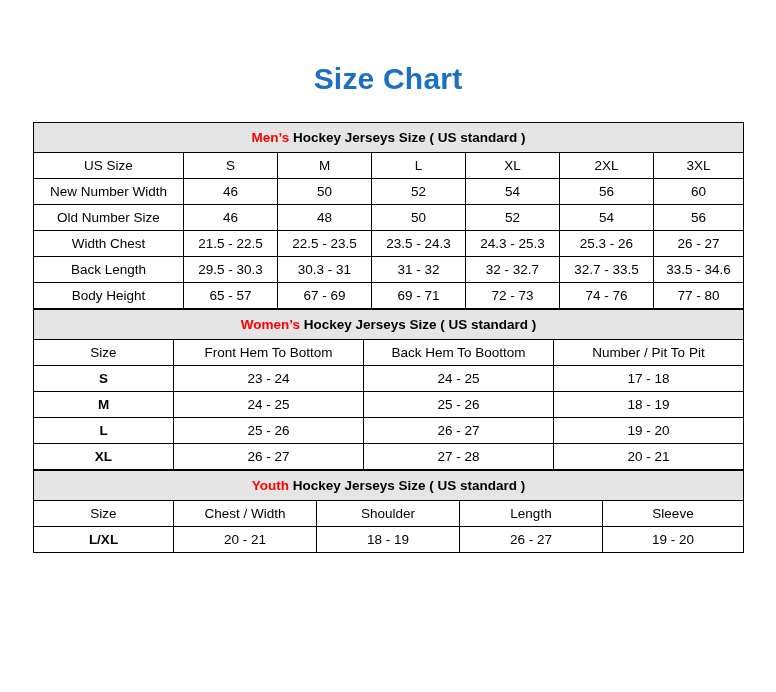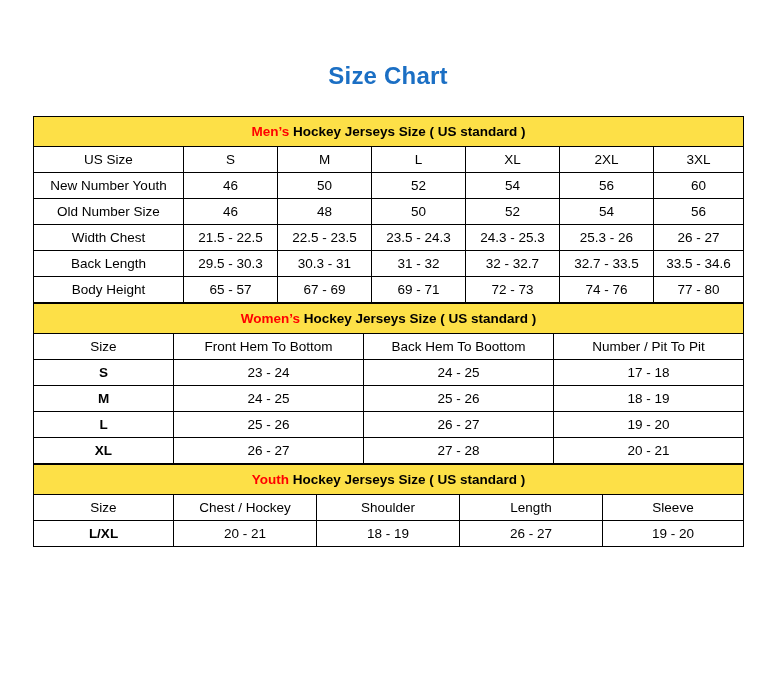--- a/index.html
+++ b/index.html
@@ -16,21 +16,21 @@
   }
   .page {
     position: relative;
     width: 776px;
     height: 692px;
     box-sizing: border-box;
   }
   .title {
     text-align: center;
     color: #1b6fc4;
-    font-size: 24px;
+    font-size: 30px;
     font-weight: bold;
     padding-top: 62px;
     letter-spacing: 0.2px;
   }
   .chart-wrap {
     margin: 26px 33px 0 33px;
   }
   table.sz {
     border-collapse: collapse;
     width: 710px;
@@ -39,21 +39,21 @@
   table.sz td {
     border: 1px solid #000000;
     height: 26px;
     font-size: 13.5px;
     text-align: center;
     vertical-align: middle;
     padding: 0 2px;
     box-sizing: border-box;
   }
   .band {
-    background: #fde047;
+    background: #e5e5e5;
     font-weight: bold;
     font-size: 14.5px;
     height: 30px !important;
   }
   .band .accent {
     color: #ff0000;
   }
   .hdr {
     font-weight: normal;
   }
@@ -90,21 +90,21 @@
         <tr>
           <td class="hdr">US Size</td>
           <td class="hdr">S</td>
           <td class="hdr">M</td>
           <td class="hdr">L</td>
           <td class="hdr">XL</td>
           <td class="hdr">2XL</td>
           <td class="hdr">3XL</td>
         </tr>
         <tr>
-          <td class="rowlabel">New Number Youth</td>
+          <td class="rowlabel">New Number Width</td>
           <td>46</td>
           <td>50</td>
           <td>52</td>
           <td>54</td>
           <td>56</td>
           <td>60</td>
         </tr>
         <tr>
           <td class="rowlabel">Old Number Size</td>
           <td>46</td>
@@ -195,21 +195,21 @@
         <col style="width:143px">
         <col style="width:143px">
         <col style="width:141px">
       </colgroup>
       <tbody>
         <tr>
           <td class="band" colspan="5"><span class="accent">Youth</span><span> Hockey Jerseys Size ( US standard )</span></td>
         </tr>
         <tr>
           <td class="hdr">Size</td>
-          <td class="hdr">Chest / Hockey</td>
+          <td class="hdr">Chest / Width</td>
           <td class="hdr">Shoulder</td>
           <td class="hdr">Length</td>
           <td class="hdr">Sleeve</td>
         </tr>
         <tr>
           <td class="boldcell">L/XL</td>
           <td>20 - 21</td>
           <td>18 - 19</td>
           <td>26 - 27</td>
           <td>19 - 20</td>

